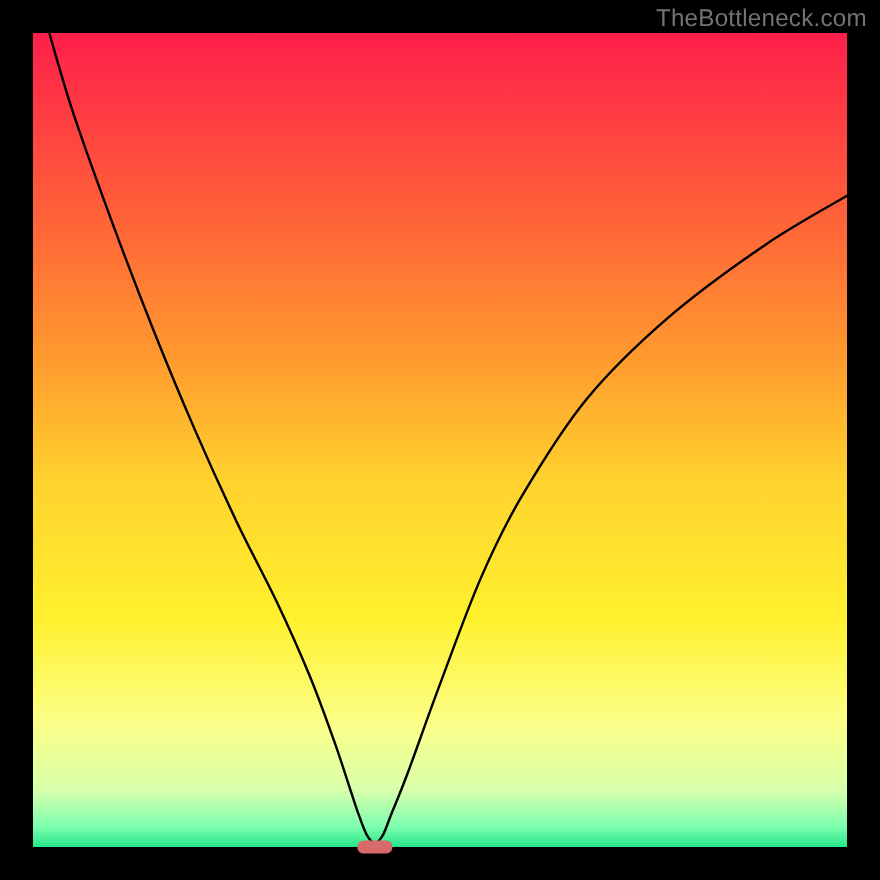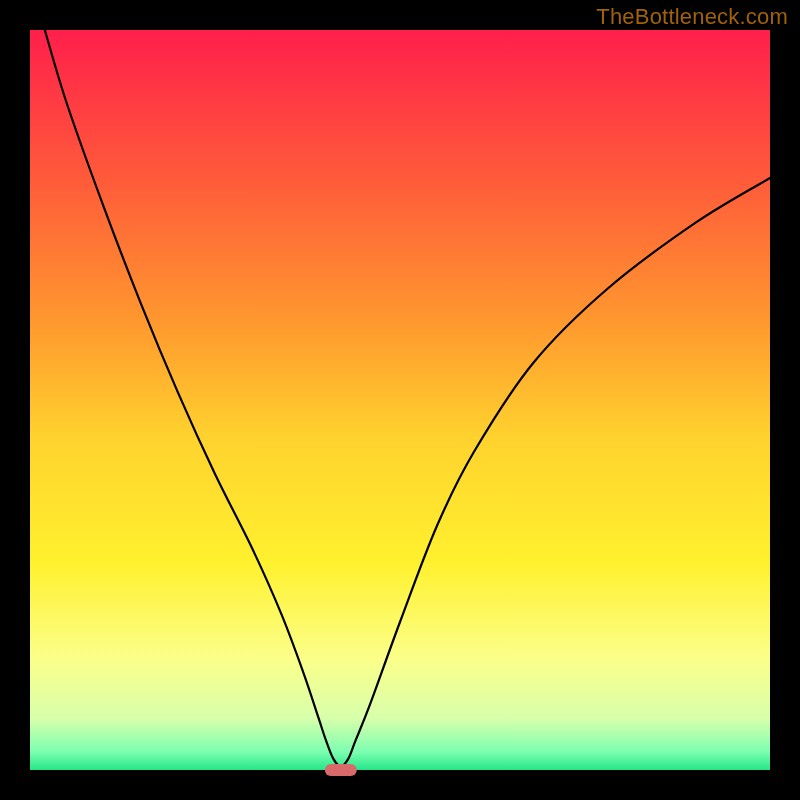--- a/index.html
+++ b/index.html
@@ -14,21 +14,21 @@
   .frame {
     position: relative;
     width: 800px;
     height: 800px;
     background: #000;
   }
   .watermark {
     position: absolute;
     top: 4px;
     right: 12px;
-    color: #a16207;
+    color: #737373;
     font-size: 22px;
     font-weight: 400;
     letter-spacing: 0.2px;
     z-index: 10;
   }
   svg {
     position: absolute;
     top: 0;
     left: 0;
   }

